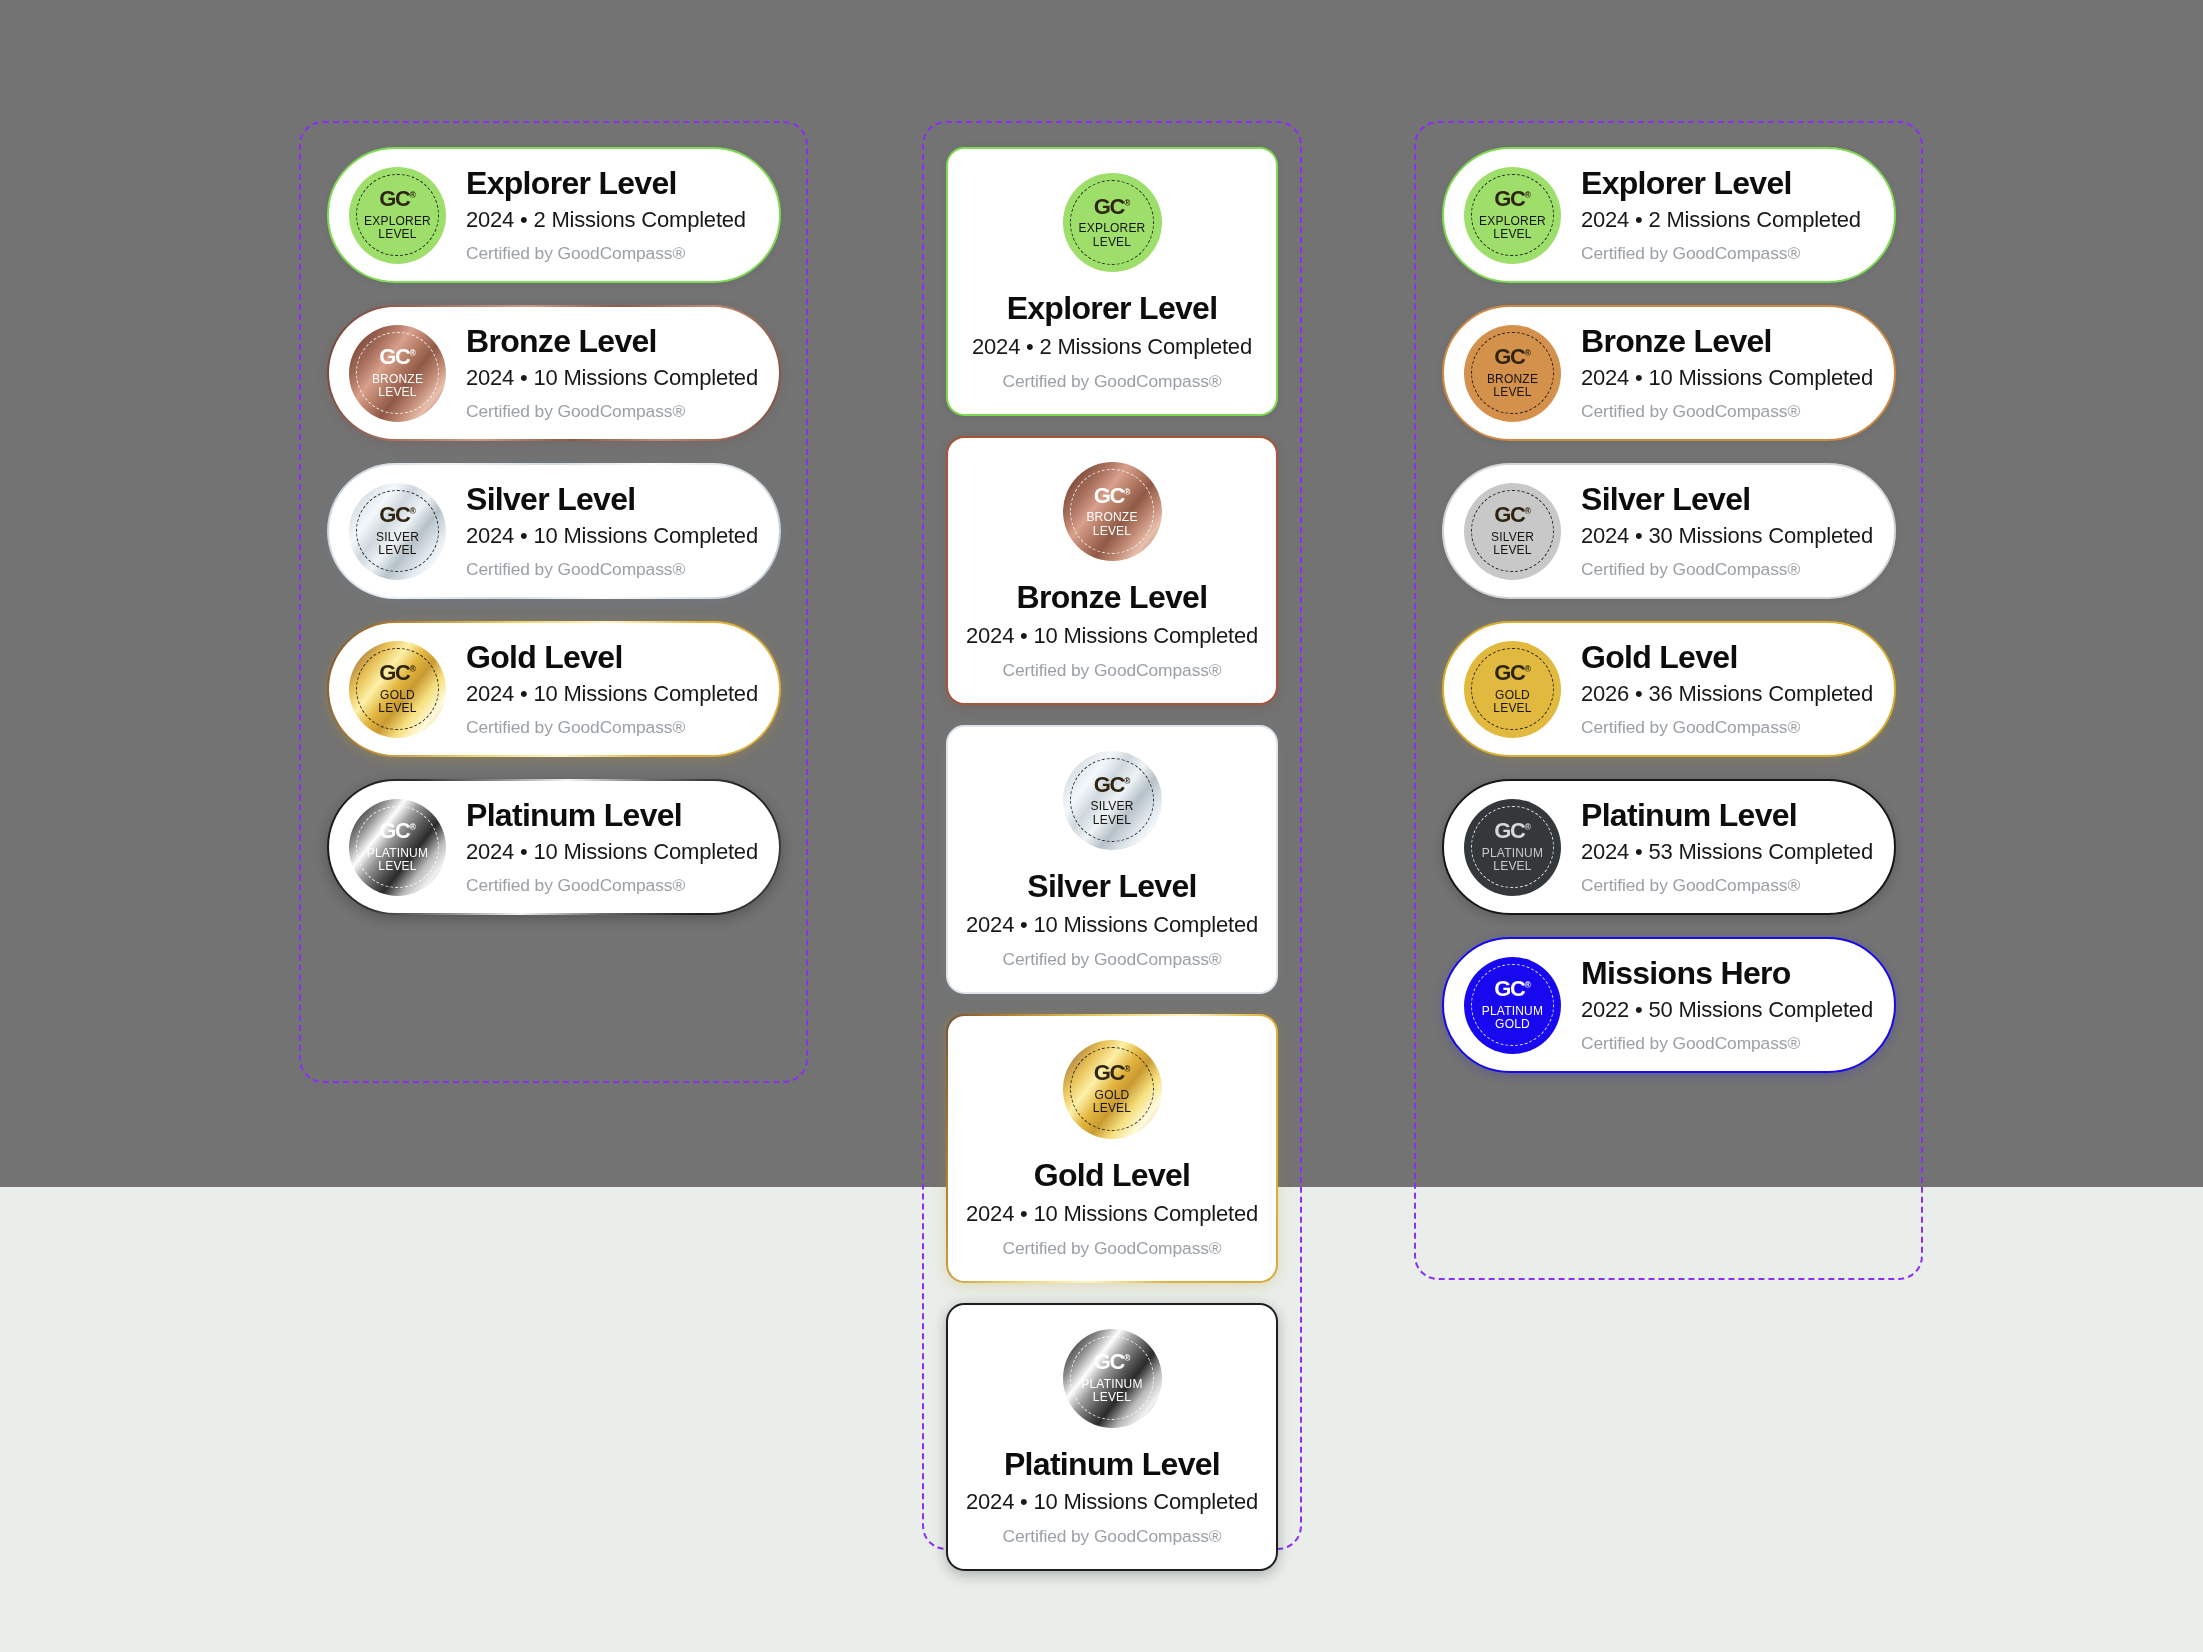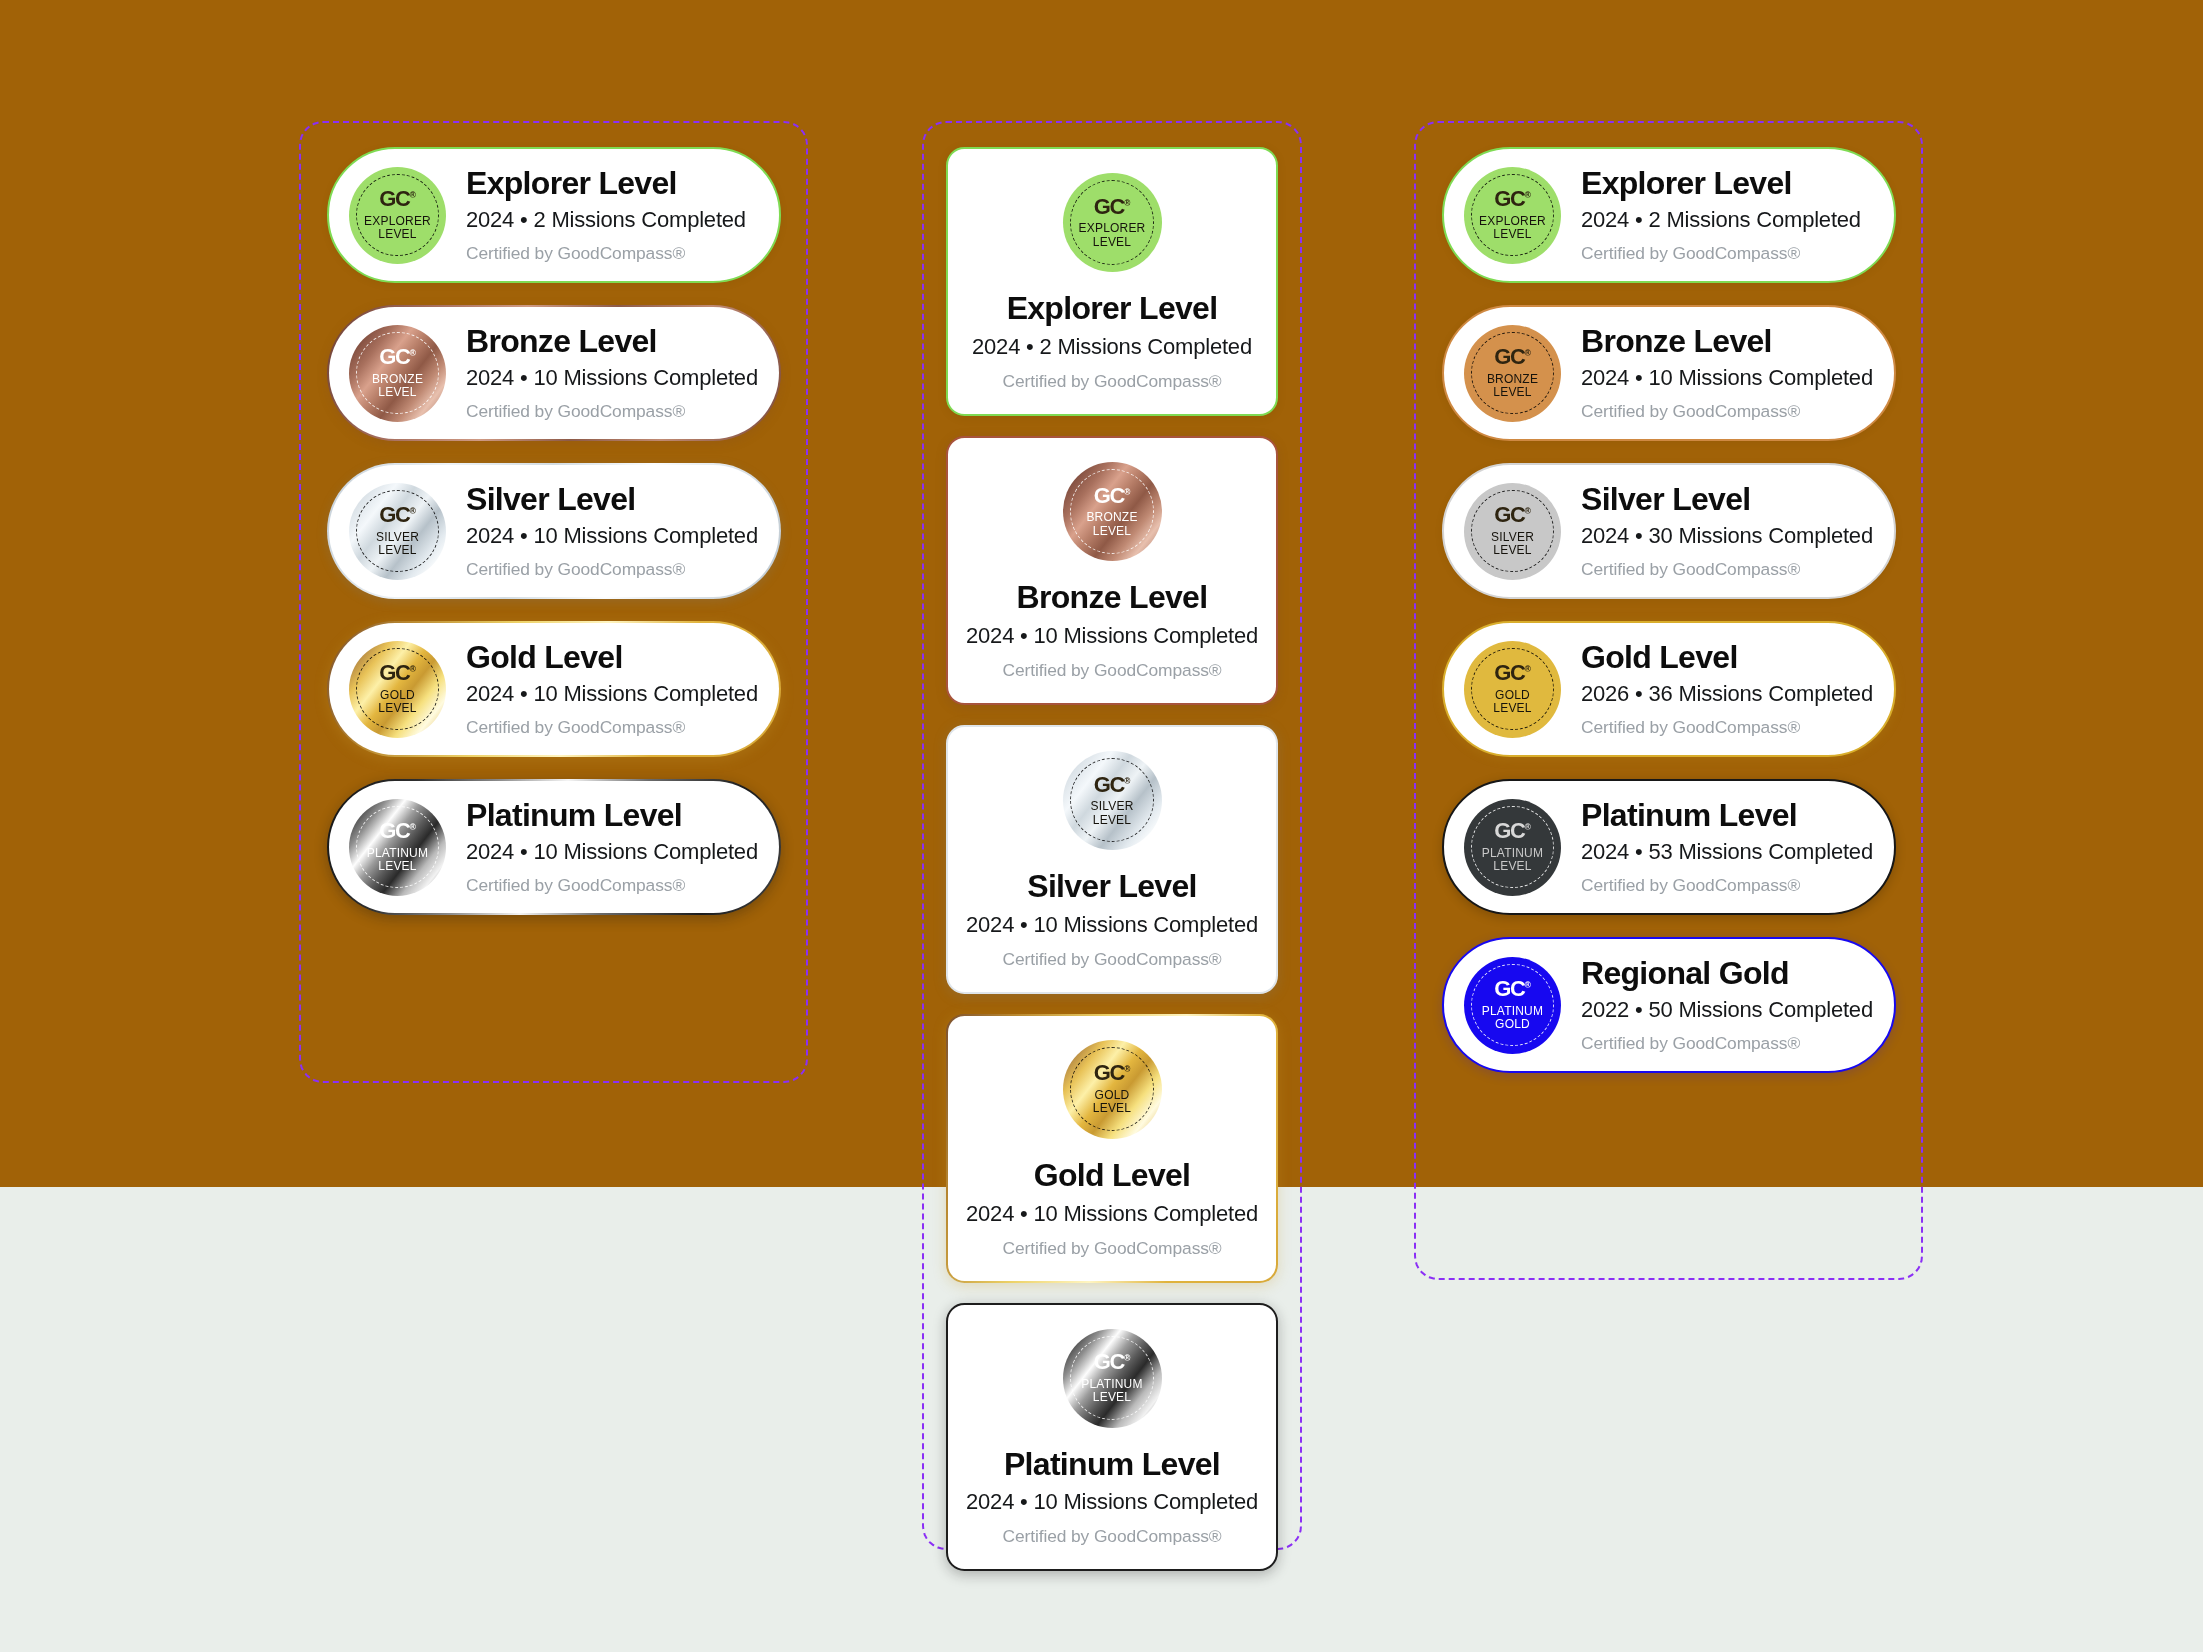--- a/index.html
+++ b/index.html
@@ -10,21 +10,21 @@
     height: 1653px;
     background: #e9eeea;
     font-family: "Liberation Sans", sans-serif;
     overflow: hidden;
   }
 
   .stage {
     position: relative;
     width: 2204px;
     height: 1187px;
-    background: #a16207;
+    background: #737373;
   }
 
   
   .frame {
     position: absolute;
     border: 2.8px dashed #8b2ff5;
     border-radius: 24px;
   }
   #frame-pill   { left: 299px;  top: 121px; width: 509px;  height: 962px; }
   #frame-card   { left: 922px; top: 121px; width: 380px;  height: 1429px; }
@@ -467,21 +467,21 @@
     </div>
 
     <div class="pill th-regional-flat">
       <div class="medal medal-lg m-regional-flat t-light light-ring">
         <div class="ring"></div>
         <div class="gc">GC<sup>®</sup></div>
         <div class="lv1">PLATINUM</div>
         <div class="lv2">GOLD</div>
       </div>
       <div class="txt">
-        <div class="b-title">Regional Gold</div>
+        <div class="b-title">Missions Hero</div>
         <div class="b-sub">2022 • 50 Missions Completed</div>
         <div class="b-cert">Certified by GoodCompass®</div>
       </div>
     </div>
 
   </div>
 
 </div>
 
 

